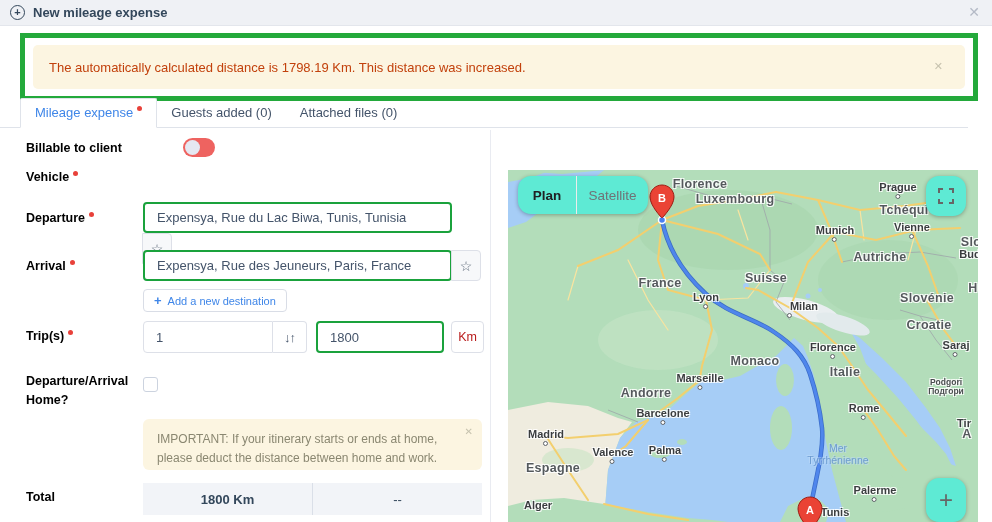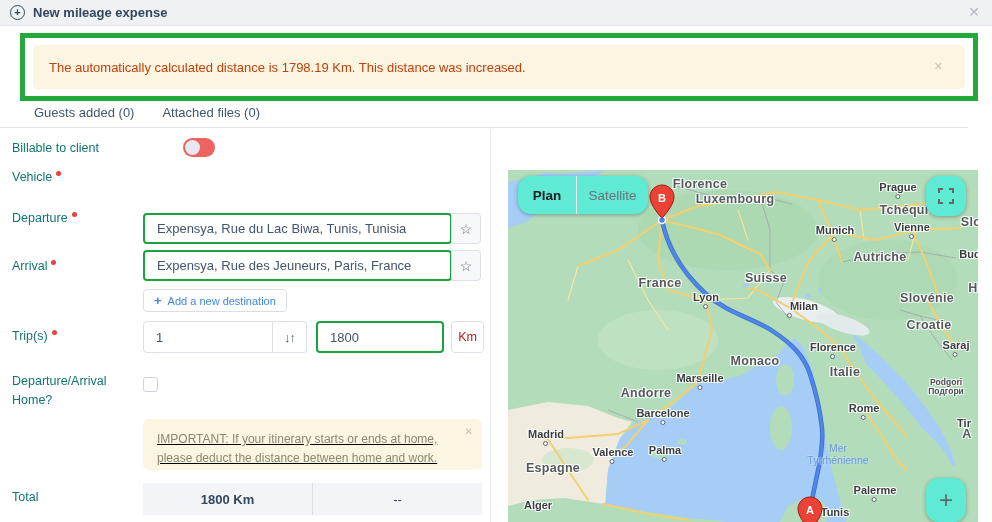--- a/index.html
+++ b/index.html
@@ -27,21 +27,21 @@
   
   .tabbar { position:absolute; left:0; top:100px; width:968px; height:28px;
             border-bottom:1px solid #dfe3ea; display:flex; align-items:flex-end; padding-left:20px; }
   .tab { font-size:13px; color:#44546a; padding:6px 14px 7px 14px; cursor:pointer; position:relative; }
   .tab.active { color:#3f86e8; background:#fff; border:1px solid #dfe3ea; border-bottom:1px solid #fff;
             margin-bottom:-1px; border-radius:2px 2px 0 0; }
   .req-dot { display:inline-block; width:5px; height:5px; background:#e8413a; border-radius:50%;
             margin-left:4px; vertical-align:top; margin-top:1px; }
 
   
-  .flabel { position:absolute; left:12px; font-size:12.5px; color:#0f766e; }
+  .flabel { position:absolute; left:26px; font-size:12.5px; color:#000000;font-weight:bold; }
   .link { font-size:13px; color:#3f86e8; cursor:pointer; }
   .toggle { position:absolute; left:183px; top:138px; width:32px; height:19px; background:#ee6360;
             border-radius:10px; cursor:pointer; }
   .toggle .knob { position:absolute; left:2px; top:2px; width:15px; height:15px; background:#e5e8f2;
             border-radius:50%; }
   .input-group { position:absolute; left:143px; display:flex; }
   .text-input { height:31px; border:1px solid #dde0e8; border-radius:4px; font-size:13px; color:#44546a;
             padding:0 12px; font-family:"Liberation Sans", sans-serif; background:#fff; outline:none; }
   .hl-green { border:2px solid #1aa23c !important; }
   .star-btn { width:30px; height:31px; border:1px solid #dde0e8; background:#f7f8fa; border-radius:0 4px 4px 0;
@@ -55,21 +55,21 @@
   .trips-input { width:130px; height:32px; border-radius:4px 0 0 4px; }
   .swap-btn { width:34px; height:32px; border:1px solid #dde0e8; border-left:none; border-radius:0 4px 4px 0;
             background:#fff; display:flex; align-items:center; justify-content:center; font-size:13px;
             color:#44546a; cursor:pointer; letter-spacing:-1px; }
   .dist-input { width:128px; height:32px; margin-left:9px; border-radius:4px; }
   .km-addon { width:33px; height:32px; margin-left:7px; border:1px solid #dde0e8; border-radius:4px;
             display:flex; align-items:center; justify-content:center; font-size:12.5px; color:#b91c1c; background:#fff; }
   .checkbox { position:absolute; left:143px; top:377px; width:15px; height:15px; border:1px solid #ccd3df;
             border-radius:3px; background:#fff; cursor:pointer; }
   .important-note { position:absolute; left:143px; top:419px; width:339px; height:51px; background:#fcf5e1;
-            border-radius:6px; padding:10px 26px 20px 14px;text-decoration:underline; }
+            border-radius:6px; padding:10px 26px 20px 14px; }
   .important-note .txt { font-size:12px; line-height:1.45; color:#8a8771; }
   .important-note .close { position:absolute; right:9px; top:7px; font-size:10px; color:#c6c2ae; cursor:pointer; }
   .total-bar { position:absolute; left:143px; top:483px; width:339px; height:32px; background:#f2f4f8; display:flex; }
   .total-cell { flex:1; display:flex; align-items:center; justify-content:center; font-size:13px; color:#33475b; }
   .total-cell.first { font-weight:700; }
   .total-cell.second { border-left:1px solid #dadfe8; }
   .v-sep { position:absolute; left:490px; top:130px; bottom:0; width:1px; background:#e9ebf1; }
 
   
   #map { position:absolute; left:508px; top:170px; width:470px; height:352px; overflow:hidden; background:#b3ddba; }
@@ -109,33 +109,34 @@
   </div>
 
   <div class="annotation-box">
     <div class="alert">
       <span class="alert-text">The automatically calculated distance is 1798.19 Km. This distance was increased.</span>
       <span class="alert-close">✕</span>
     </div>
   </div>
 
   <div class="tabbar" id="tabbar">
+      <div class="tab active"><span>Mileage expense</span><span class="req-dot"></span></div>
       <div class="tab"><span>Guests added (0)</span></div>
       <div class="tab"><span>Attached files (0)</span></div>
     </div>
 
   <span class="flabel" style="top:141px;">Billable to client</span>
   <div class="toggle">
       <span class="knob"></span>
     </div>
 
   <span class="flabel" style="top:170px;"><span>Vehicle</span><span class="req-dot"></span></span>
 
   <span class="flabel" style="top:211px;"><span>Departure</span><span class="req-dot"></span></span>
-  <div class="input-group" style="top:213px;">
+  <div class="input-group" style="top:202px;flex-direction:column;">
     <input class="text-input hl-green" style="width: 309px;" value="Expensya, Rue du Lac Biwa, Tunis, Tunisia">
     <div class="star-btn">
         <span>☆</span>
       </div>
   </div>
 
   <span class="flabel" style="top:259px;"><span>Arrival</span><span class="req-dot"></span></span>
   <div class="input-group" style="top:250px;">
     <input class="text-input hl-green" style="width: 309px;" value="Expensya, Rue des Jeuneurs, Paris, France">
     <div class="star-btn">
@@ -255,21 +256,21 @@
       <circle cx="154" cy="50" r="3.5" fill="#4a80f0" stroke="#fff" stroke-width="1.5"></circle>
     </svg>
 
     <div id="map-labels">
         <span class="map-label country" style="left: 192px; top: 14px;">Florence</span>
         <span class="map-label country" style="left: 227px; top: 29px;">Luxembourg</span>
         <span class="map-label city" style="left: 390px; top: 17px;">Prague<span class="dot"></span></span>
         <span class="map-label country" style="left: 396px; top: 40px;">Tchéqui</span>
         <span class="map-label city" style="left: 327px; top: 60px;">Munich<span class="dot"></span></span>
         <span class="map-label city" style="left: 404px; top: 57px;">Vienne<span class="dot"></span></span>
-        <span class="map-label country" style="left: 463px; top: 52px;">Slo</span>
+        <span class="map-label country" style="left: 463px; top: 72px;">Slo</span>
         <span class="map-label country" style="left: 372px; top: 87px;">Autriche</span>
         <span class="map-label city" style="left: 462px; top: 84px;">Bud</span>
         <span class="map-label country" style="left: 152px; top: 113px;">France</span>
         <span class="map-label country" style="left: 258px; top: 108px;">Suisse</span>
         <span class="map-label country" style="left: 465px; top: 118px;">H</span>
         <span class="map-label city" style="left: 198px; top: 127px;">Lyon<span class="dot"></span></span>
         <span class="map-label city" style="left: 282px; top: 136px; padding-left: 28px;">Milan<span class="dot"></span></span>
         <span class="map-label country" style="left: 419px; top: 128px;">Slovénie</span>
         <span class="map-label country" style="left: 421px; top: 155px;">Croatie</span>
         <span class="map-label city" style="left: 325px; top: 177px;">Florence<span class="dot"></span></span>

